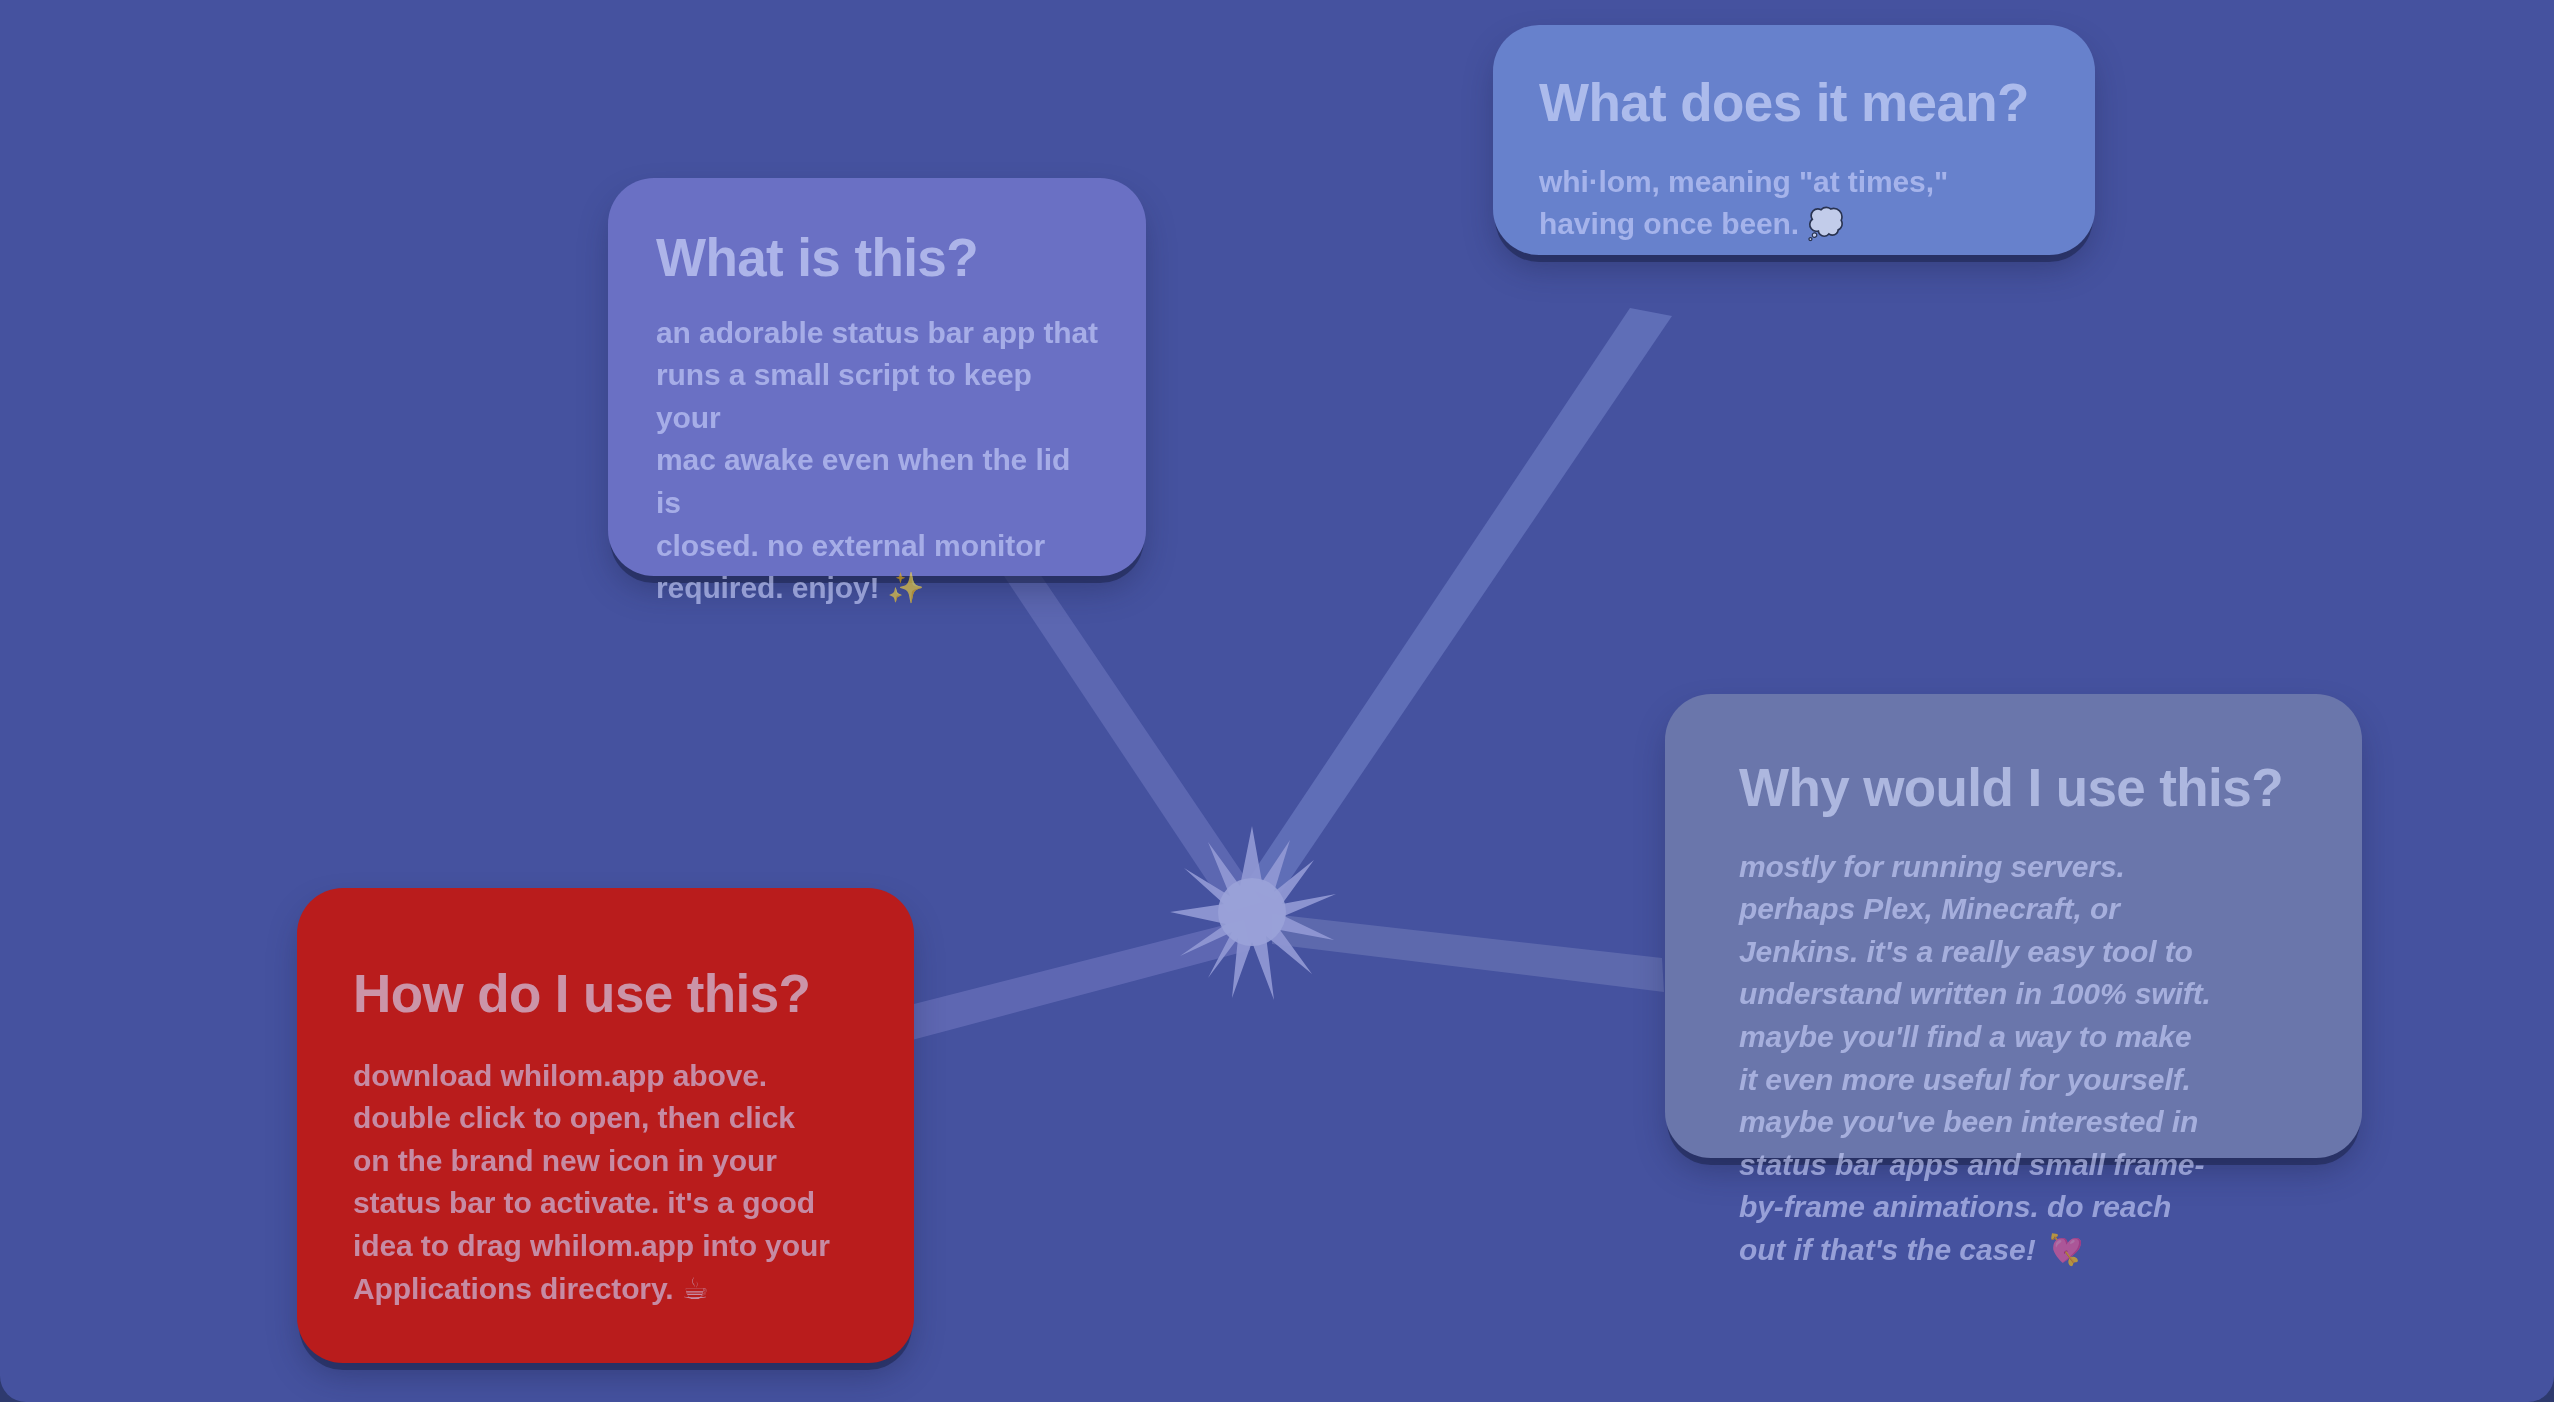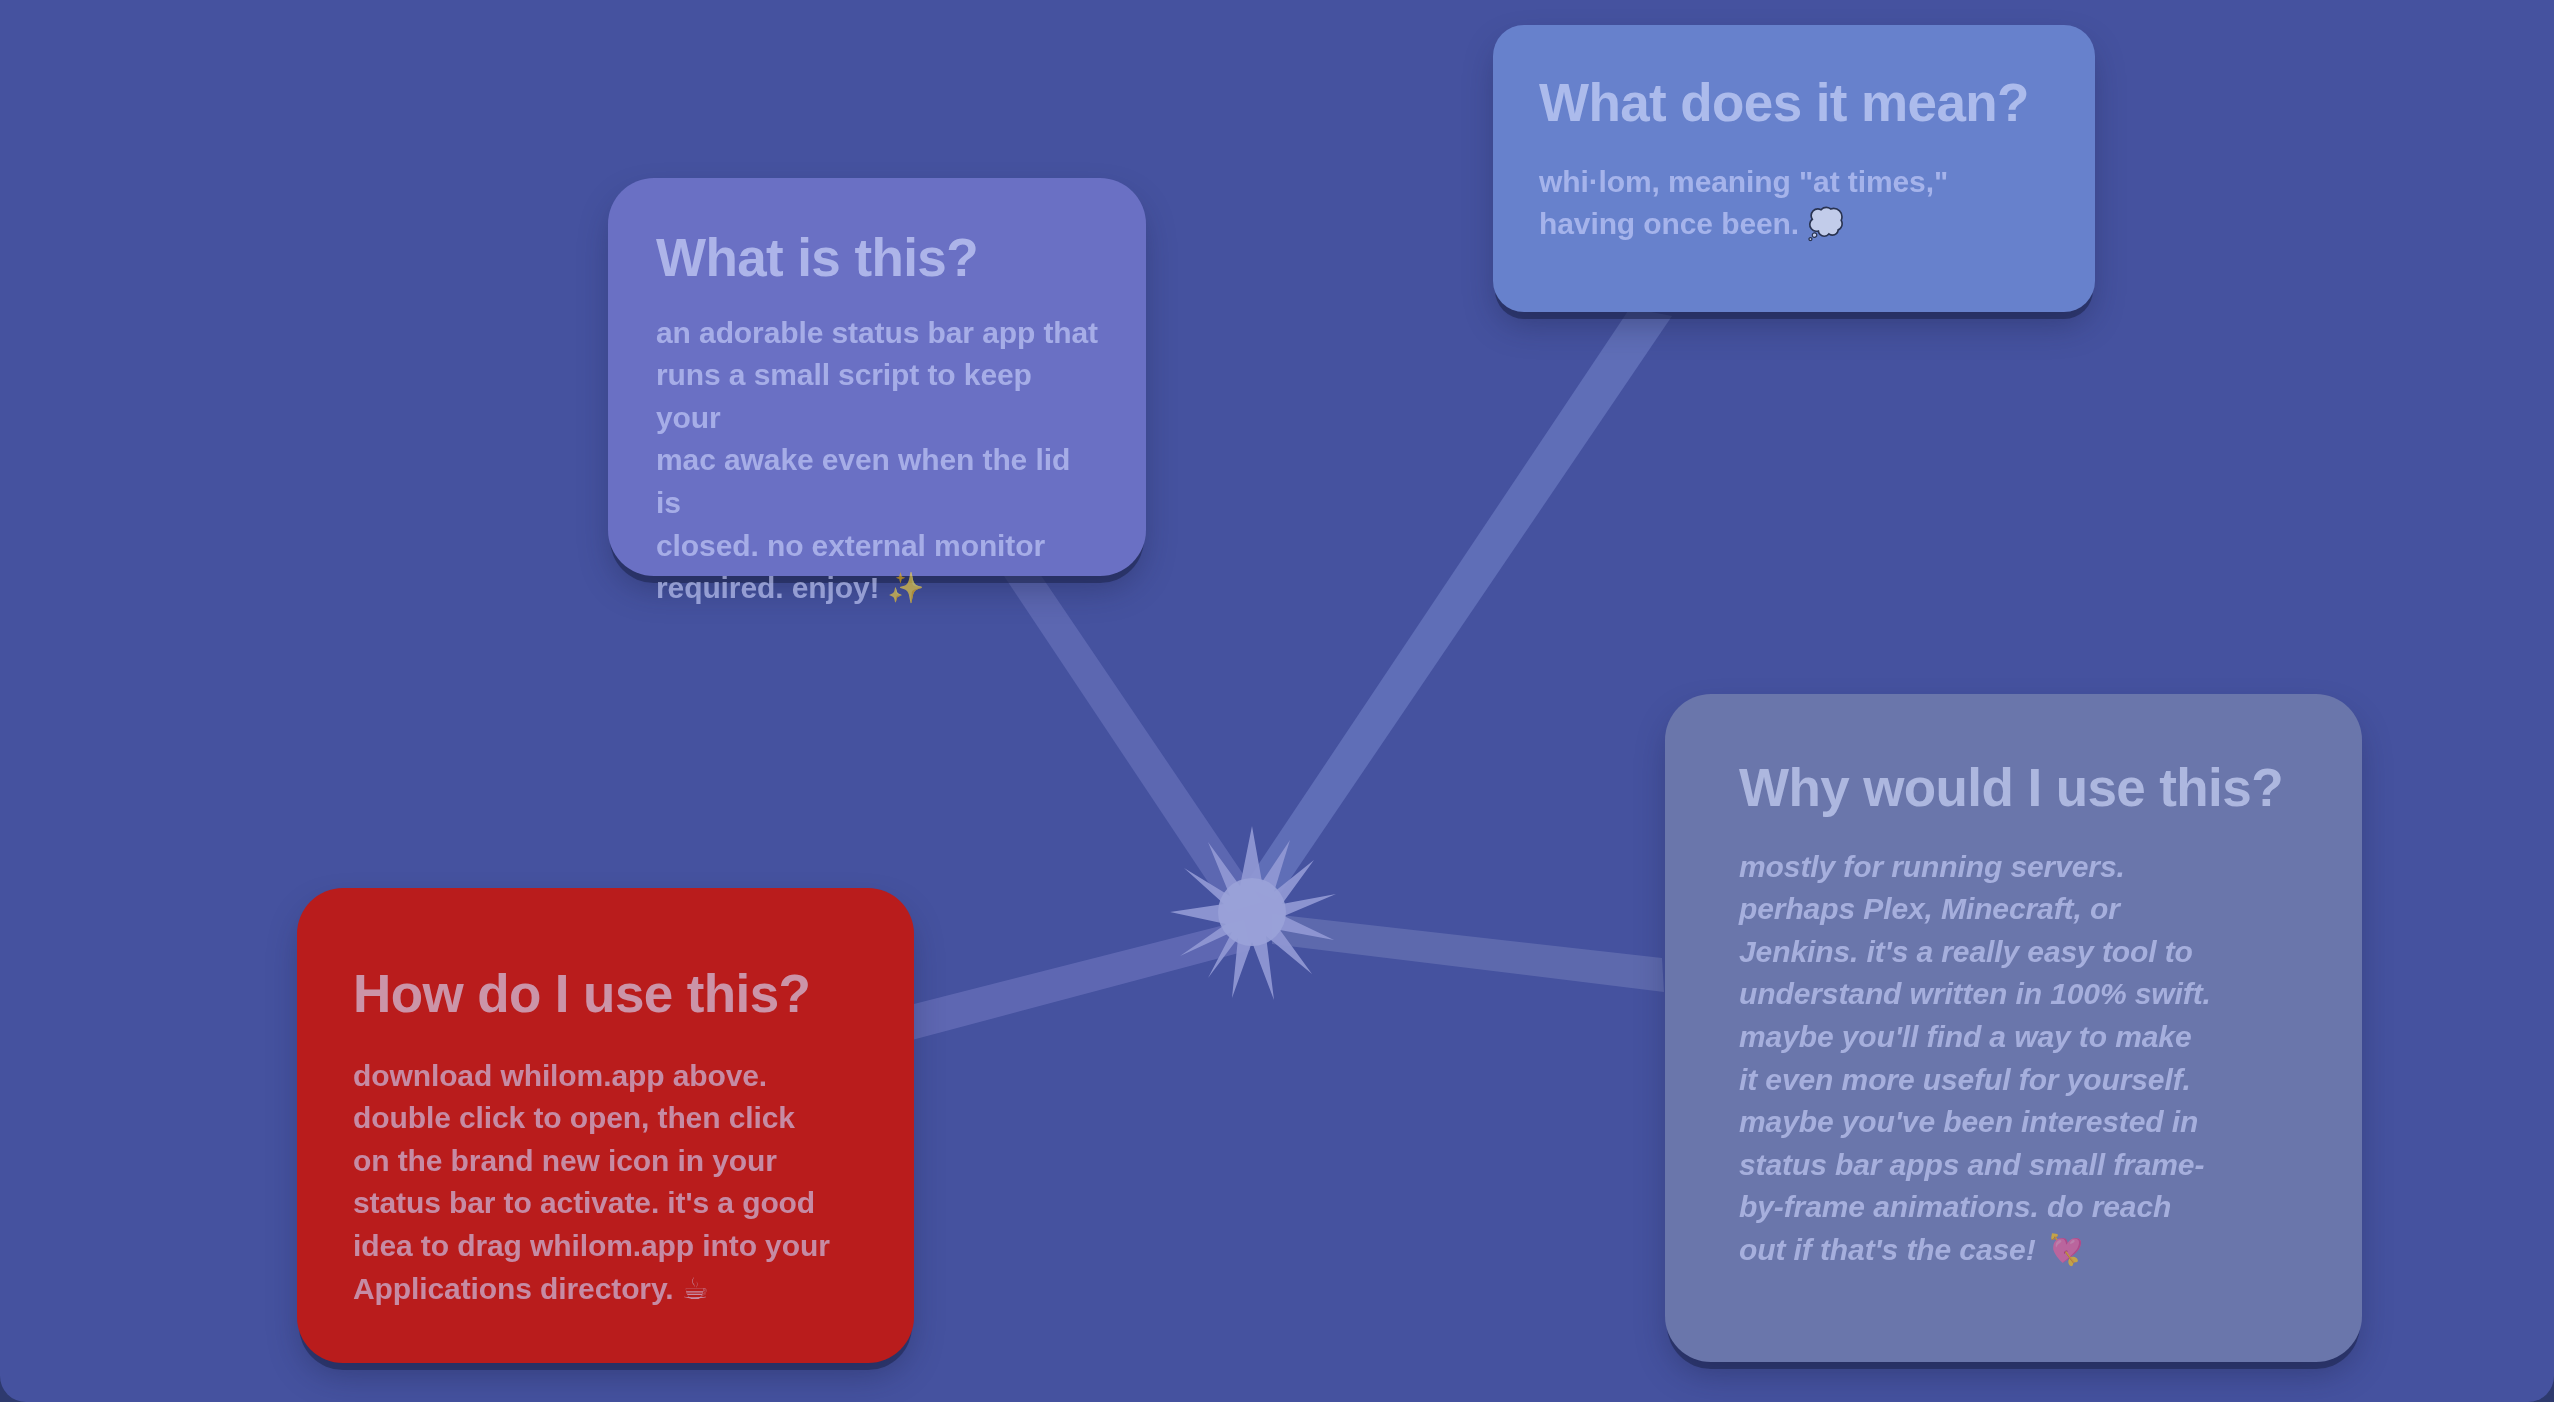--- a/index.html
+++ b/index.html
@@ -65,42 +65,41 @@
     width: 538px; height: 398px;
     background: #6a70c4;
     padding: 52px 48px 0 48px;
   }
   #card-what-is-this h2 { font-size: 53px; }
   #card-what-is-this p  { font-size: 30px; margin-top: 26px; }
 
   
   #card-what-does-it-mean {
     left: 1493px; top: 25px;
-    width: 602px;  height: 287px;
+    width: 602px;  height: 230px;
     background: #6781cc;
     padding: 50px 46px 0 46px;
-    border-radius: 31px;
   }
   #card-what-does-it-mean h2 { font-size: 53px; }
   #card-what-does-it-mean p  { font-size: 30px; margin-top: 30px; }
 
   
   #card-how-do-i-use-this {
     left: 297px;  top: 888px;
     width: 617px; height: 475px;
     background: #b91c1c;
     padding: 78px 46px 0 56px;
   }
   #card-how-do-i-use-this h2 { font-size: 53px; }
   #card-how-do-i-use-this p  { font-size: 30px; margin-top: 33px; }
 
   
   #card-why-would-i-use-this {
     left: 1665px; top: 694px;
-    width: 697px; height: 668px;
+    width: 697px; height: 464px;
     background: #6a76ab;
     padding: 66px 46px 0 74px;
   }
   #card-why-would-i-use-this h2 { font-size: 53px; }
   #card-why-would-i-use-this p  { font-size: 30px; margin-top: 30px; font-style: italic; }
 </style>
 </head>
 <body>
 
 <div id="page">

